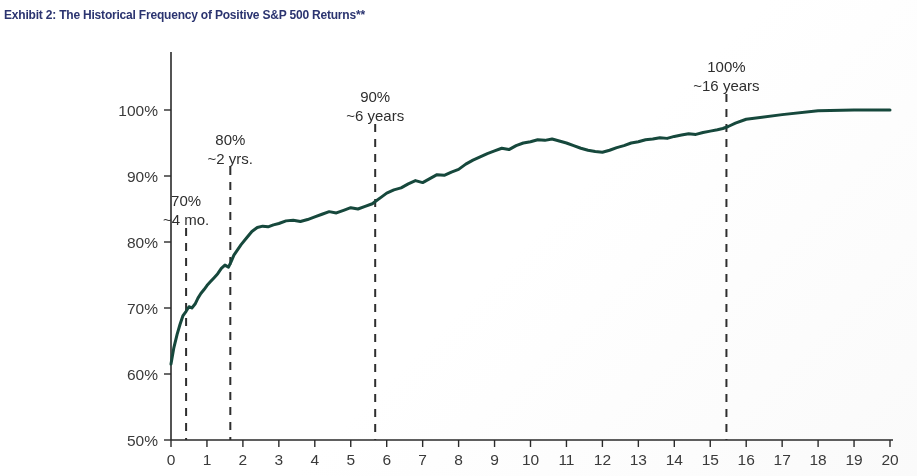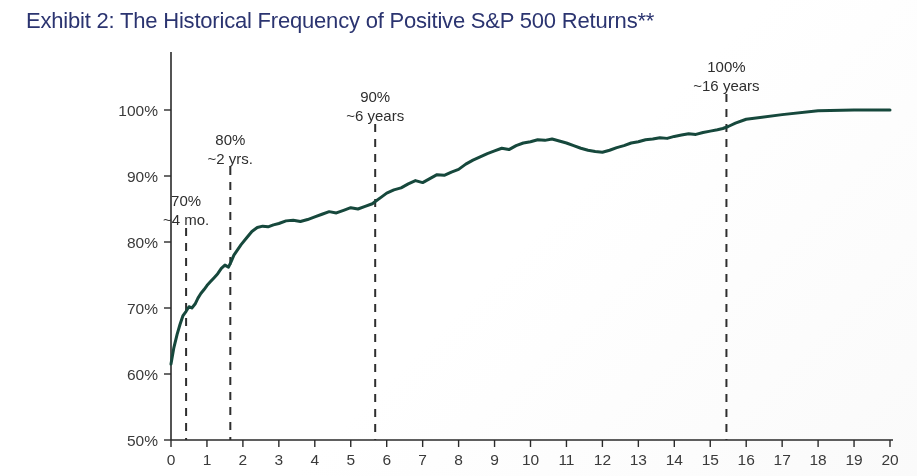--- a/index.html
+++ b/index.html
@@ -17,24 +17,24 @@
   #root {
     position: absolute;
     left: 0; top: 0;
     width: 917px;
     height: 476px;
     background: linear-gradient(135deg, #ffffff 0%, #ffffff 55%, #fafafa 100%);
   }
   
   .exhibit-title {
     position: absolute;
-    left: 26px;
+    left: 4px;
     top: 8px;
-    font-size: 22px;
-    font-weight: normal;
+    font-size: 12px;
+    font-weight: bold;
     color: #2b3470;
     letter-spacing: -0.2px;
     white-space: nowrap;
   }
   
   #chart-wrap {
     position: absolute;
     left: 0;
     top: 40px;
     width: 917px;

